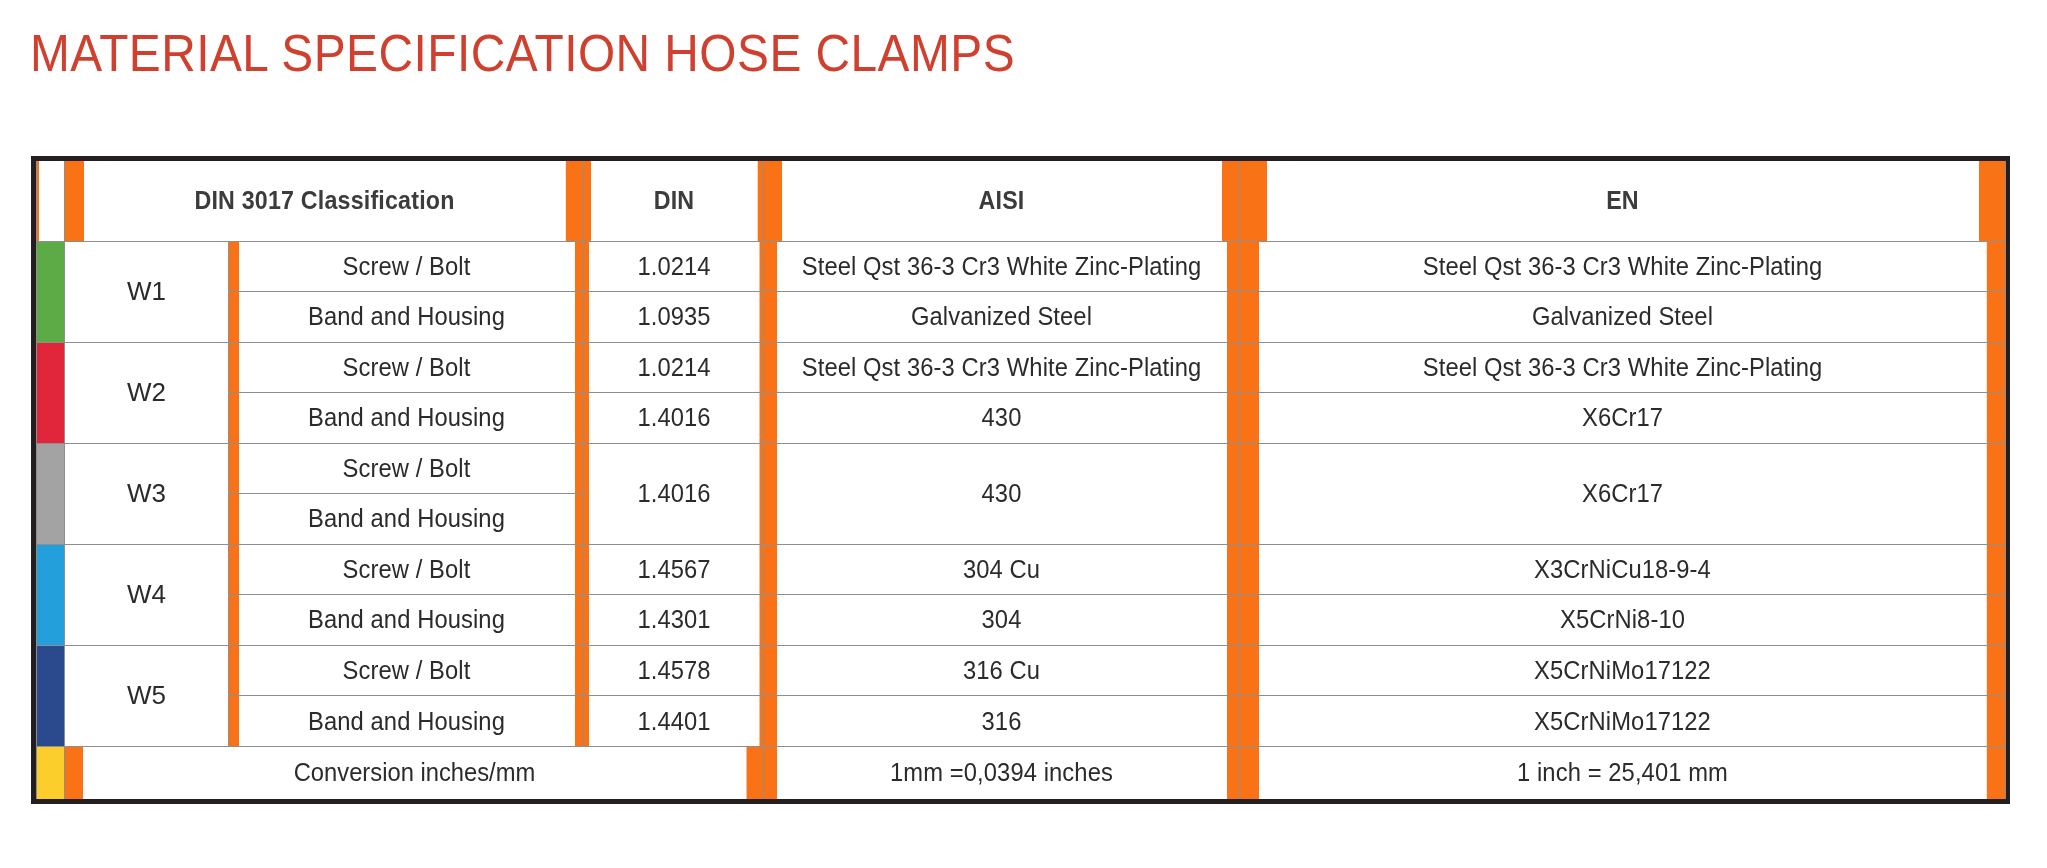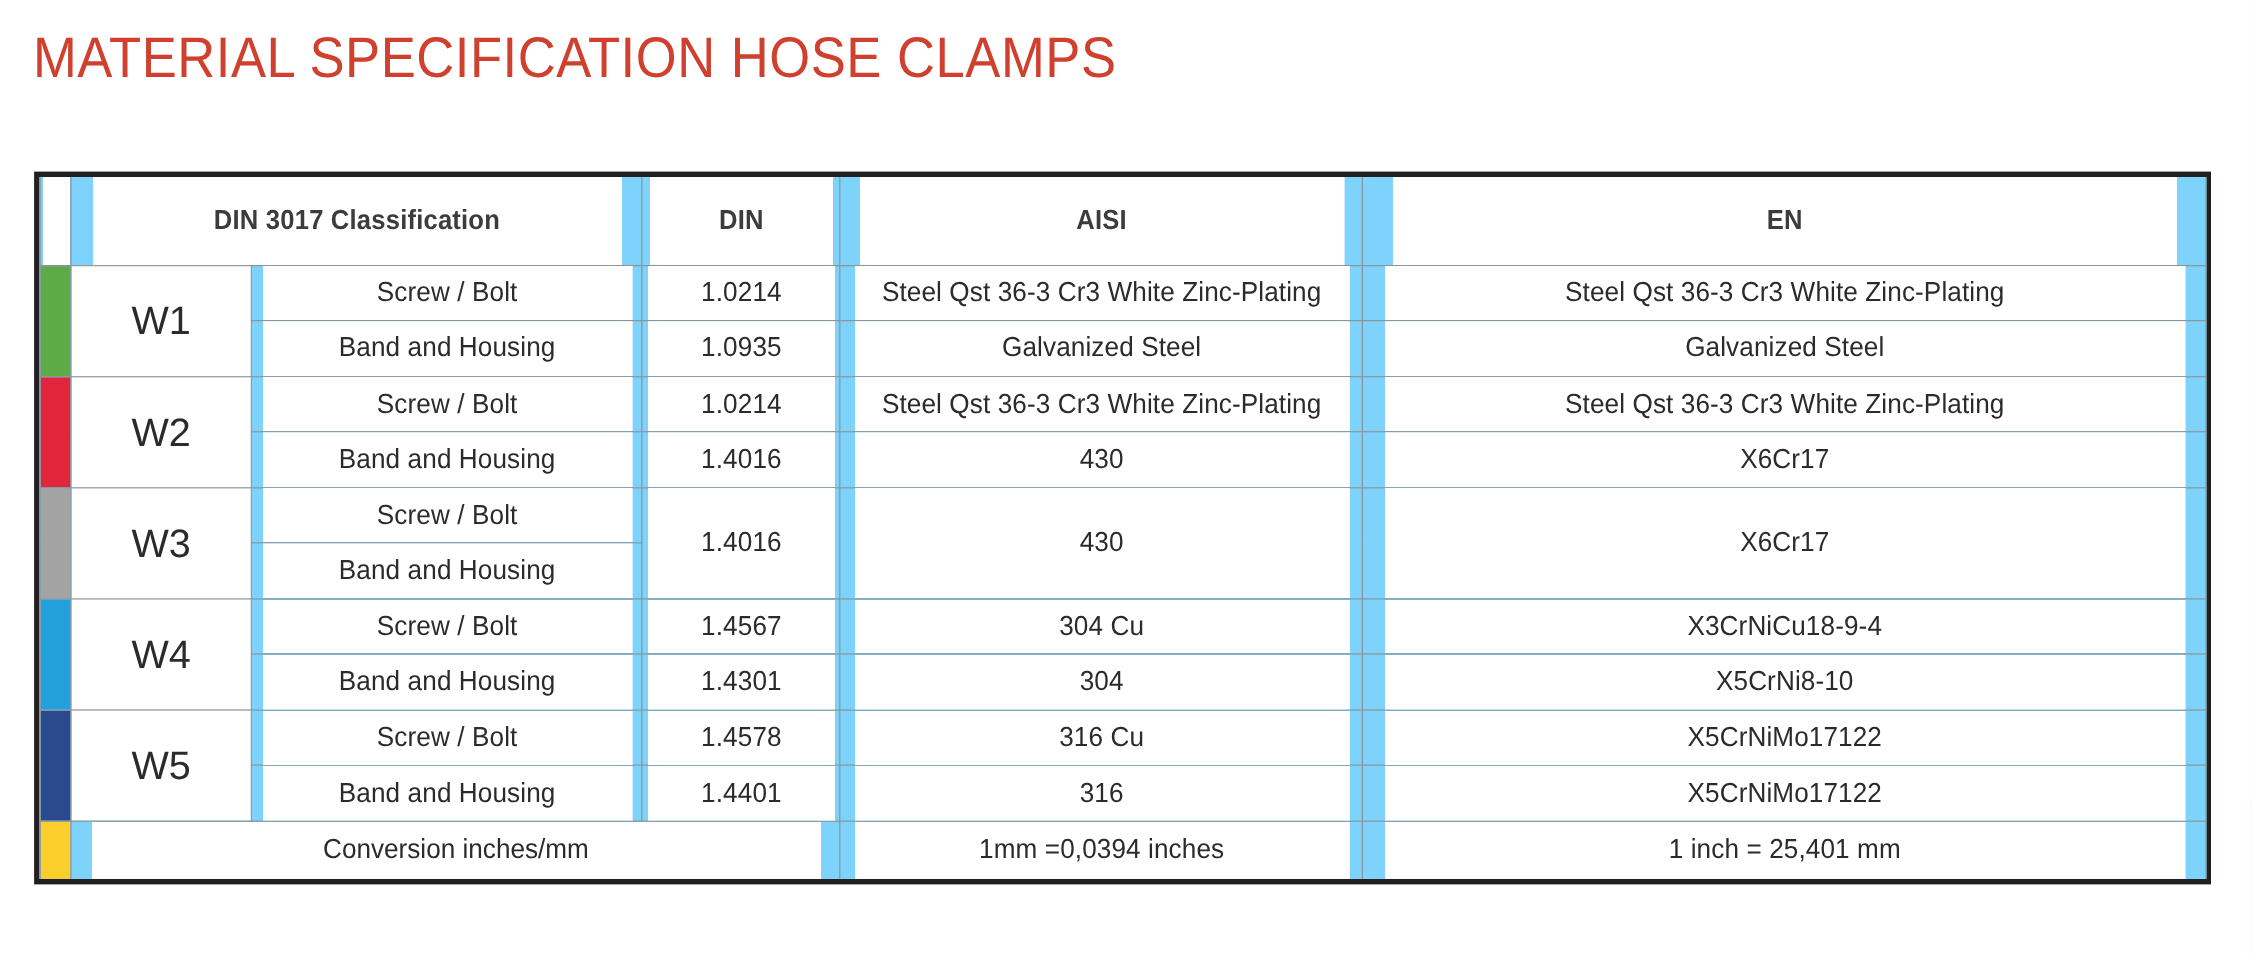--- a/index.html
+++ b/index.html
@@ -46,21 +46,21 @@
     height: 648px;
     border: 5px solid #231f20;
     box-sizing: border-box;
     background: #ffffff;
   }
   table.spec {
     width: 100%;
     height: 100%;
     border-collapse: collapse;
     table-layout: fixed;
-    background: #7dd3fc;
+    background: #f97316;
     padding-left: 36px;
   }
   table.spec td, table.spec th {
     border: 1px solid #8e8e8e;
     padding: 0;
     margin: 0;
     text-align: center;
     vertical-align: middle;
     color: #2b2b2b;
     background: #ffffff;
@@ -94,21 +94,21 @@
   
   tr.data-row { height: 50px; }
   td.cell-text {
     font-size: 25px;
     font-weight: 400;
     letter-spacing: 0.1px;
     transform: scaleX(0.95);
     white-space: nowrap;
   }
   td.cell-class {
-    font-size: 36px;
+    font-size: 26px;
   }
   td.swatch {
     border-left: none;
     border-top: none;
     border-bottom: none;
     padding: 0;
   }
   td.swatch .fill {
     display: block;
     width: 100%;

